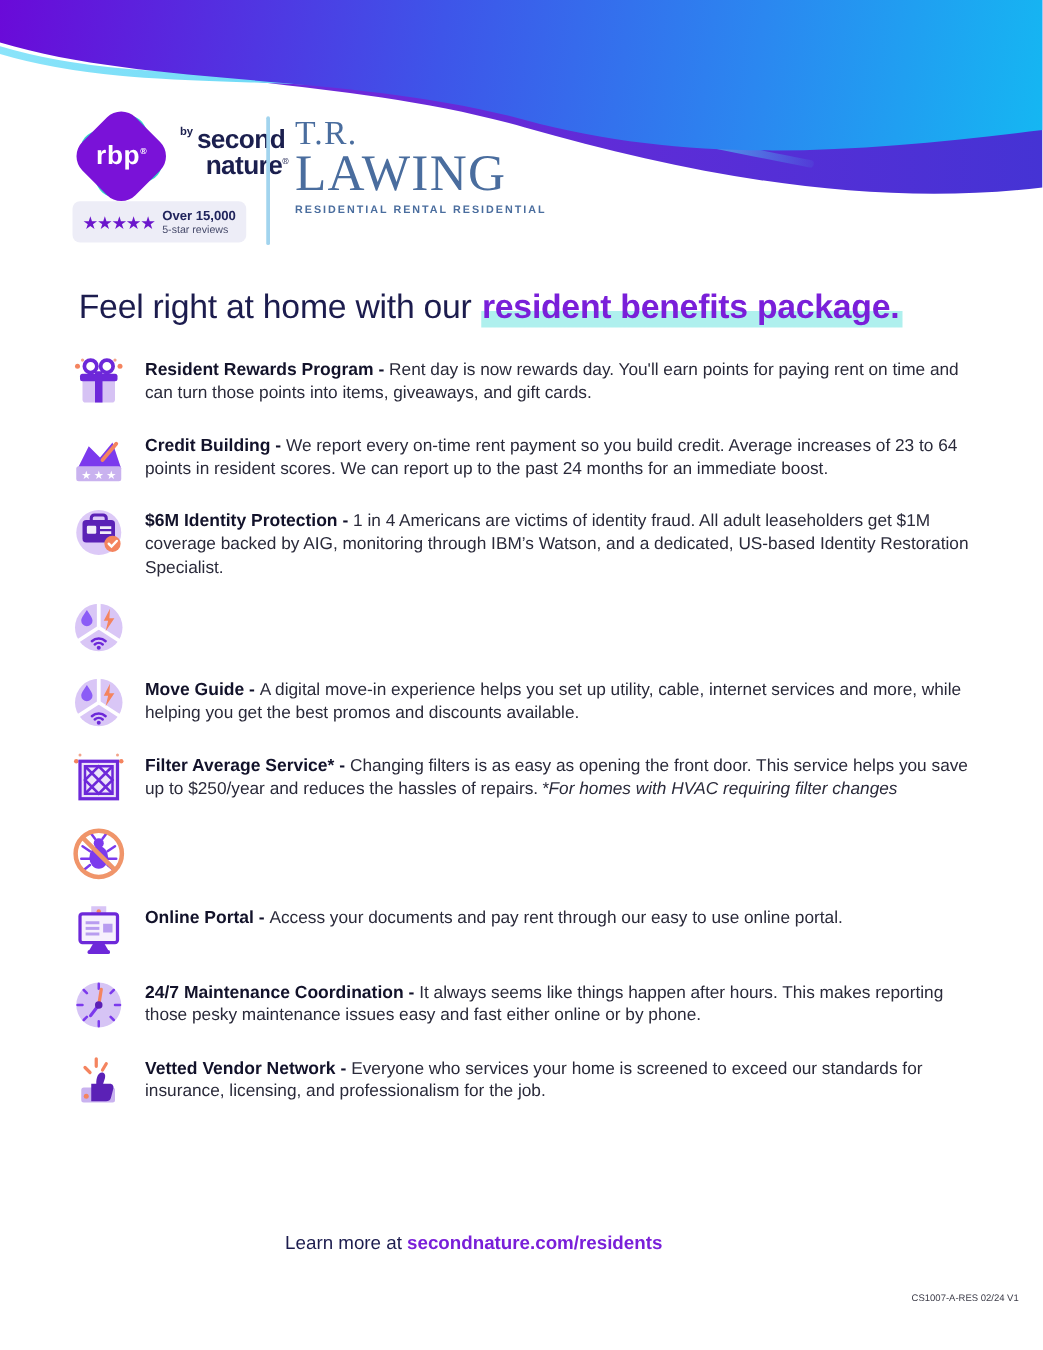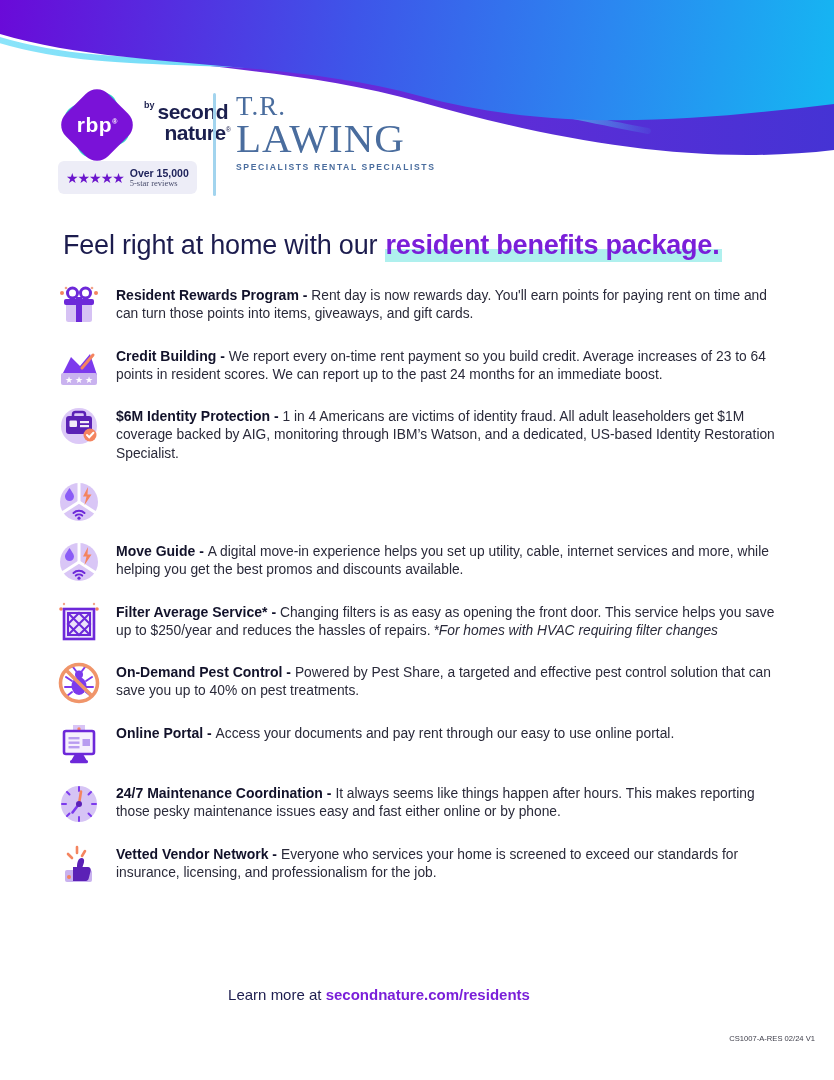--- a/index.html
+++ b/index.html
@@ -33,21 +33,21 @@
   .brand-stack .l2 { margin-left:7px; margin-top:-2px; }
   .brand-stack sup { font-size:7px; font-weight:normal; }
 
   .review-badge {
     position:absolute; top:161px; left:58px; width:139px; height:33px;
     background:#ededf7; border-radius:6px; display:flex; align-items:center; padding:0 8px; gap:6px;
   }
   .stars { color:#6b16cc; font-size:14px; letter-spacing:-1px; white-space:nowrap; }
   .review-text { line-height:1.15; }
   .review-text .r1 { font-size:10.5px; font-weight:bold; color:#20245c; }
-  .review-text .r2 { font-size:8.5px; color:#474b6b;font-family:Liberation Serif, serif; }
+  .review-text .r2 { font-size:8.5px; color:#474b6b; }
 
   .logo-divider { position:absolute; left:213px; top:93px; width:3px; height:103px; background:#a2d4ee; border-radius:2px; }
 
   .trl-block { position:absolute; left:236px; top:93px; width:190px; font-family:"Liberation Serif", serif; color:#4a6d9e; }
   .trl-top { font-size:27px; letter-spacing:1px; line-height:1; }
   .trl-name { font-size:41px; letter-spacing:1px; line-height:.92; }
   .trl-bar {
     margin-top:5px; background:#4a6d9e; color:#ffffff; width:178px;
     font-size:15px; letter-spacing:6.5px; padding:3px 0 4px 8px; white-space:nowrap;
   }
@@ -123,21 +123,21 @@
     <div class="r1">Over 15,000</div>
     <div class="r2">5-star reviews</div>
   </span>
 </div>
 
 <div class="logo-divider"></div>
 
 <div class="trl-block">
   <div class="trl-top">T.R.</div>
   <div class="trl-name">LAWING</div>
-  <div class="trl-tagline">SPECIALISTS RENTAL SPECIALISTS</div>
+  <div class="trl-tagline">RESIDENTIAL RENTAL RESIDENTIAL</div>
 </div>
 
 <div class="headline">
   <span>Feel right at home with our </span><span class="hl">resident benefits package.</span>
 </div>
 
 <div class="benefits">
 
   <div class="benefit">
     <svg class="icon" viewBox="0 0 44 44">
@@ -221,21 +221,20 @@
   </div>
 
   <div class="benefit">
     <svg class="icon" viewBox="0 0 44 44">
       <ellipse cx="22" cy="25" rx="7.5" ry="9" fill="#7c3aed"></ellipse>
       <circle cx="22" cy="13.5" r="4" fill="#7c3aed"></circle>
       <path d="M15,20 L9,16 M15,26 L8,26 M15,31 L10,35 M29,20 L35,16 M29,26 L36,26 M29,31 L34,35 M19,10 L16,6 M25,10 L28,6" stroke="#7c3aed" stroke-width="2" stroke-linecap="round"></path>
       <circle cx="22" cy="22" r="18.5" fill="none" stroke="#f0956a" stroke-width="3.6"></circle>
       <line x1="9.5" y1="9.5" x2="34.5" y2="34.5" stroke="#f0956a" stroke-width="3.6" stroke-linecap="round"></line>
     </svg>
-    <div class="text"><span class="title">On-Demand Pest Control - </span><span>Powered by Pest Share, a targeted and effective pest control solution that can save you up to 40% on pest treatments.</span></div>
   </div>
 
   <div class="benefit">
     <svg class="icon" viewBox="0 0 44 44">
       <rect x="16" y="3" width="12" height="10" fill="#d8c4f6"></rect>
       <circle cx="22" cy="7" r="1.7" fill="#f4845f"></circle>
       <rect x="7" y="9" width="30" height="23" rx="2" fill="#f6f0fd" stroke="#6d28d9" stroke-width="2.6"></rect>
       <rect x="11.5" y="15" width="11" height="2.4" fill="#b89cf0"></rect>
       <rect x="11.5" y="19.5" width="11" height="2.4" fill="#b89cf0"></rect>
       <rect x="11.5" y="24" width="11" height="2.4" fill="#b89cf0"></rect>

